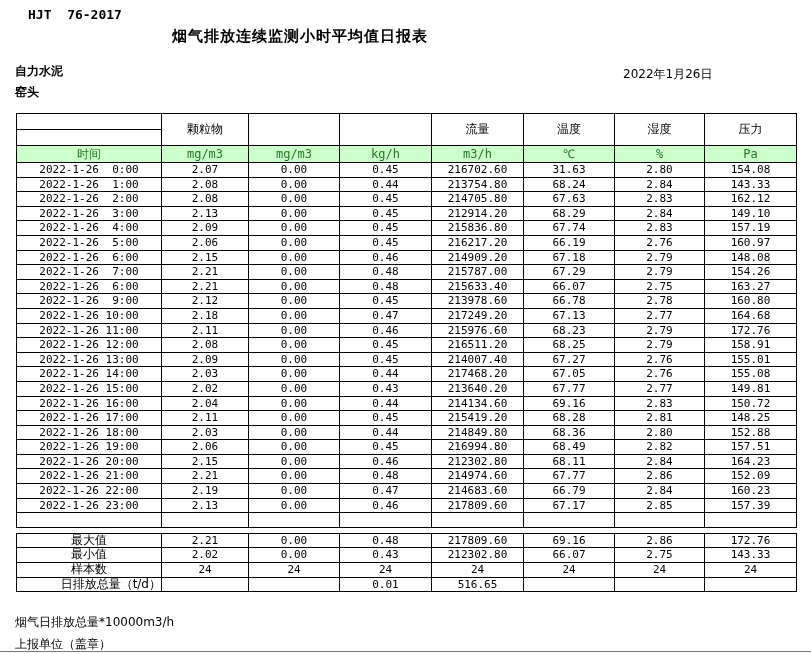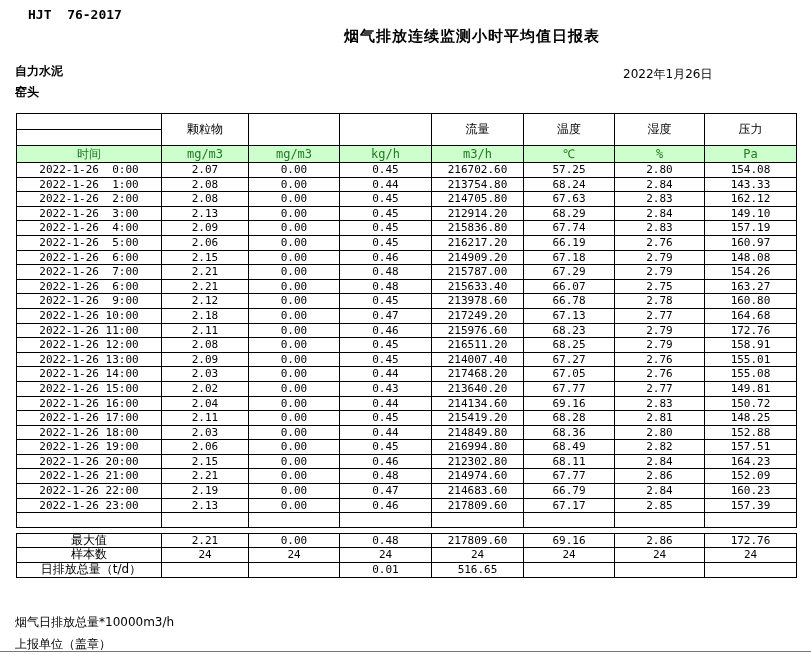--- a/index.html
+++ b/index.html
@@ -23,21 +23,21 @@
     top: 7px; left: 28px;
     font-family: "DejaVu Sans Mono", monospace;
     font-weight: bold;
     font-size: 13px;
     white-space: pre;
   }
   .title {
     position: absolute;
     top: 27px; left: 0;
     width: 600px;
-    text-align: right;
+    text-align: center;
     font-weight: bold;
     font-size: 15px;
     letter-spacing: 1px;
   }
   .company  { position: absolute; top: 63px; left: 15px; font-weight: bold; font-size: 12px; }
   .location { position: absolute; top: 84px; left: 15px; font-weight: bold; font-size: 12px; }
   .date     { position: absolute; top: 66px; left: 623px; font-size: 12px; }
 
   .tbl-wrap { position: absolute; top: 113px; left: 16px; width: 780px; }
   table {
@@ -60,21 +60,21 @@
   tr.gh td { height: 15px; line-height: 15px; font-family: "DejaVu Sans", sans-serif; font-size: 12px; }
   tr.units td {
     background: var(--green-bg, #ccffcc);
     color: var(--green-text, #1e7a1e);
     height: 16px; line-height: 16px;
     font-size: 12px;
   }
   tr.units td:first-child { font-family: "DejaVu Sans", sans-serif; }
   .gap { height: 5px; }
   td.lbl { font-family: "DejaVu Sans", sans-serif; font-size: 12px; }
-  td.lbl-left { text-align: center; padding-left: 4px; }
+  td.lbl-left { text-align: right; padding-left: 4px; }
 
   .note  { position: absolute; top: 614px; left: 15px; font-size: 12px; }
   .stamp { position: absolute; top: 636px; left: 15px; font-size: 12px; }
   .unit  { position: absolute; top: 636px; left: 200px; font-size: 12px; margin-top: 37px; }
   .bottom-rule { position: absolute; top: 651px; left: 0; width: 811px; height: 0; border-top: 1px solid #777; }
 </style>
 </head>
 <body>
 
 <div id="page">
@@ -122,21 +122,21 @@
         <td>Pa</td>
       </tr>
       </tbody>
         <tbody>
           <tr>
             <td>2022-1-26  0:00</td>
             <td>2.07</td>
             <td>0.00</td>
             <td>0.45</td>
             <td>216702.60</td>
-            <td>57.25</td>
+            <td>31.63</td>
             <td>2.80</td>
             <td>154.08</td>
           </tr>
           <tr>
             <td>2022-1-26  1:00</td>
             <td>2.08</td>
             <td>0.00</td>
             <td>0.44</td>
             <td>213754.80</td>
             <td>68.24</td>
@@ -396,20 +396,30 @@
             <td class="lbl">最大值</td>
             <td>2.21</td>
             <td>0.00</td>
             <td>0.48</td>
             <td>217809.60</td>
             <td>69.16</td>
             <td>2.86</td>
             <td>172.76</td>
           </tr>
           <tr>
+            <td class="lbl">最小值</td>
+            <td>2.02</td>
+            <td>0.00</td>
+            <td>0.43</td>
+            <td>212302.80</td>
+            <td>66.07</td>
+            <td>2.75</td>
+            <td>143.33</td>
+          </tr>
+          <tr>
             <td class="lbl">样本数</td>
             <td>24</td>
             <td>24</td>
             <td>24</td>
             <td>24</td>
             <td>24</td>
             <td>24</td>
             <td>24</td>
           </tr>
           <tr>

